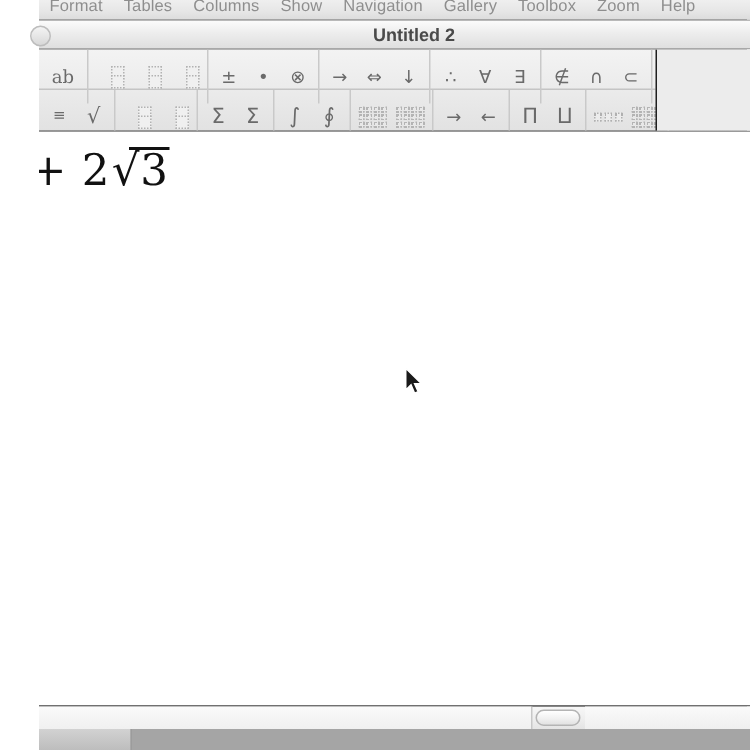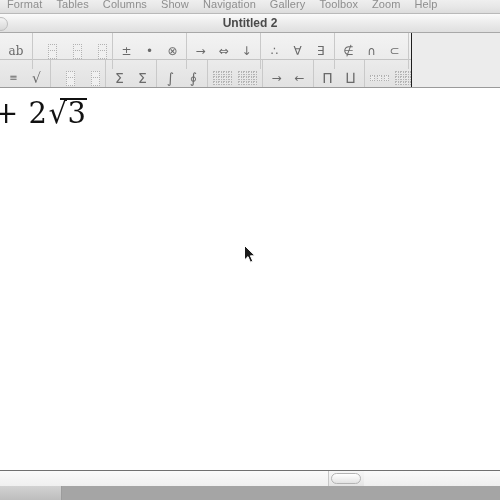--- a/index.html
+++ b/index.html
@@ -14,20 +14,21 @@
     overflow: hidden;
     font-family: "Liberation Sans", sans-serif;
     -webkit-font-smoothing: antialiased;
   }
 
   #app {
     position: relative;
     width: 472px;
     height: 500px;
     background: #404040;
+    margin-left: 26px;
   }
 
   
   .menubar {
     position: absolute;
     left: 0; top: 0;
     width: 500px;
     height: 14px;
     background: linear-gradient(to bottom, #efefef 0%, #e6e6e6 60%, #dcdcdc 100%);
     border-bottom: 1px solid #b9b9b9;

